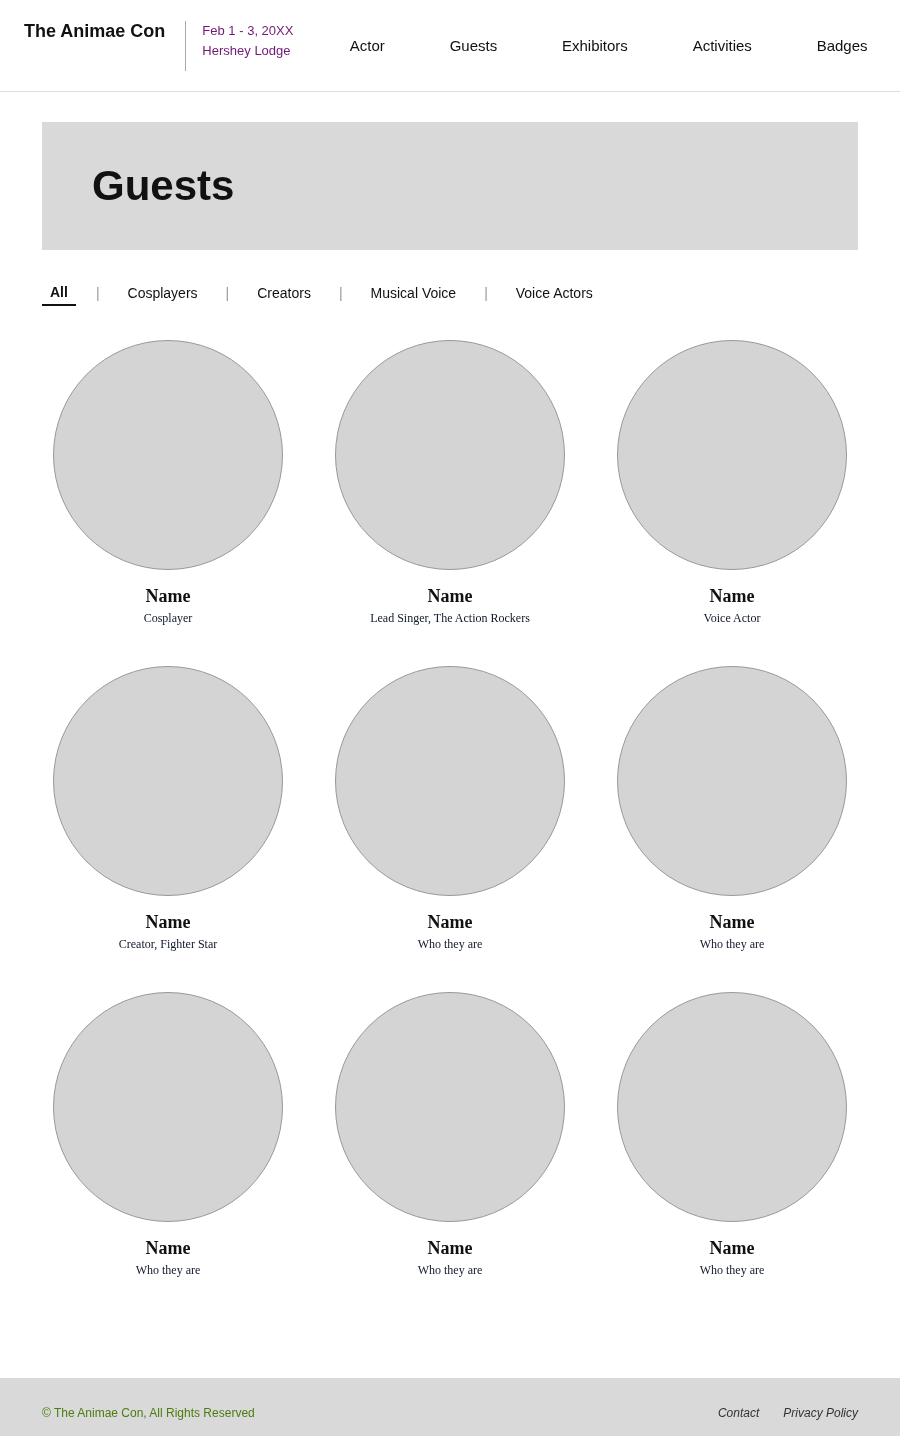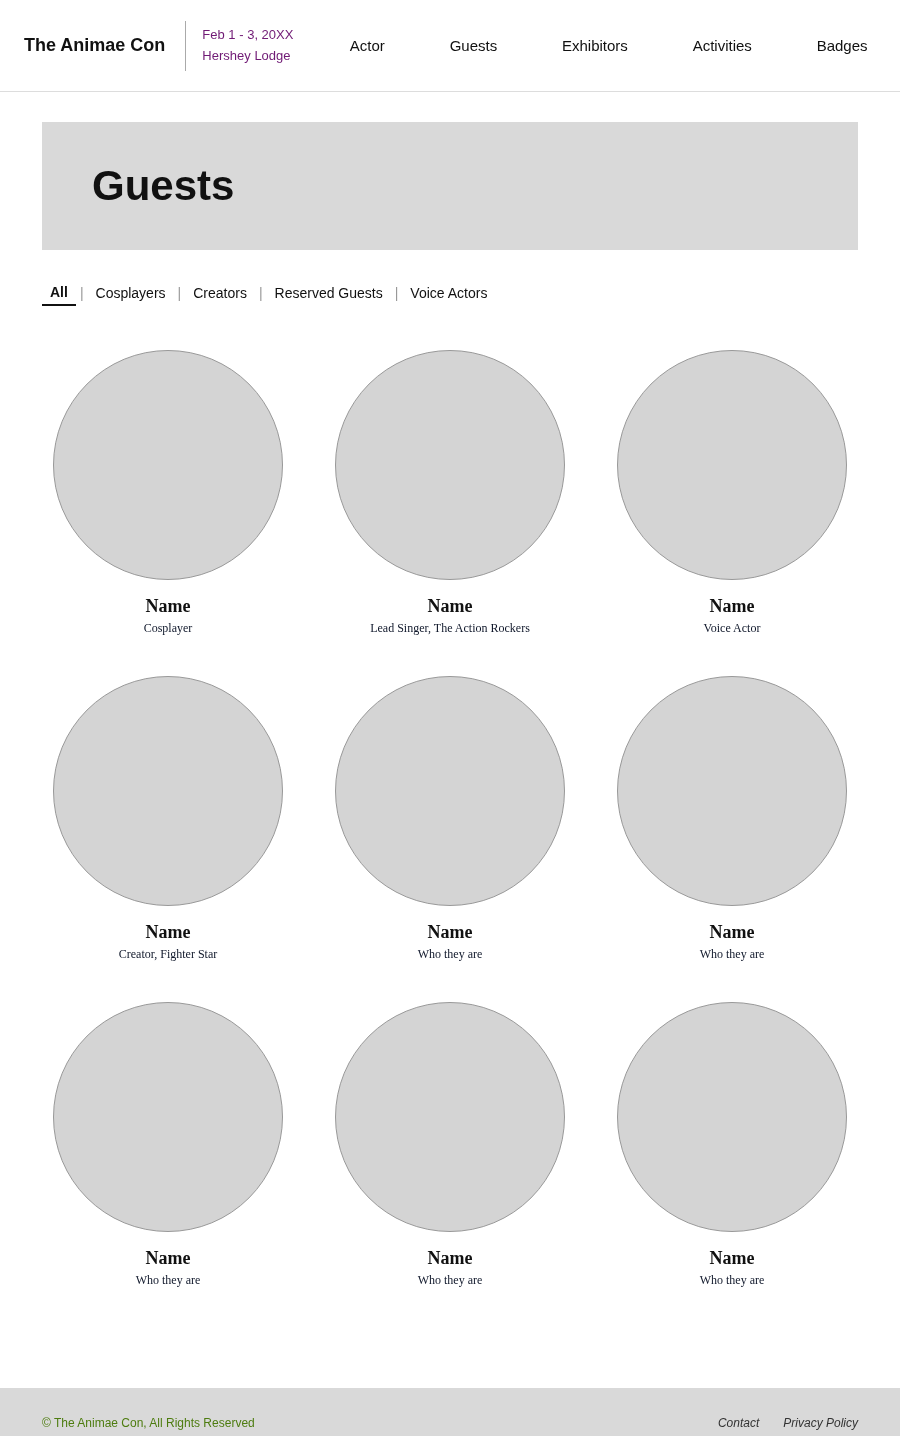--- a/index.html
+++ b/index.html
@@ -8,21 +8,20 @@
     
     .header {
       display: flex;
       align-items: center;
       border-bottom: 1px solid #ddd;
       background: #fff;
       height: 92px;
     }
     .header-logo-section {
       display: flex;
-      align-items: center;
       padding: 0 24px;
       min-width: 290px;
     }
     .logo-text {
       font-size: 18px;
       font-weight: bold;
       line-height: 1.2;
       margin-right: 20px;
     }
     .header-divider {
@@ -59,22 +58,22 @@
     .hero-title {
       font-size: 42px;
       font-weight: bold;
     }
 
     
     .filter-bar {
       display: flex;
       align-items: center;
       padding: 0 42px;
-      margin-bottom: 34px;
-      gap: 0;
+      margin-bottom: 24px;
+      gap: 16px;
     }
     .filter-item {
       font-size: 14px;
       color: #111;
       cursor: pointer;
       padding: 4px 8px;
     }
     .filter-item.active {
       border-bottom: 2px solid #111;
       font-weight: bold;
@@ -166,21 +165,21 @@
   <h1 class="hero-title">Guests</h1>
 </section>
 
 <div class="filter-bar">
   <span class="filter-item active">All</span>
   <span class="filter-separator">|</span>
   <span class="filter-item">Cosplayers</span>
   <span class="filter-separator">|</span>
   <span class="filter-item">Creators</span>
   <span class="filter-separator">|</span>
-  <span class="filter-item">Reserved Guests</span>
+  <span class="filter-item">Musical Voice</span>
   <span class="filter-separator">|</span>
   <span class="filter-item">Voice Actors</span>
 </div>
 
 <div class="guests-grid" id="guests-grid">
 <div class="guest-card">
       <div class="guest-avatar"></div>
       <div class="guest-name">Name</div>
       <div class="guest-role">Cosplayer</div>
     </div>

